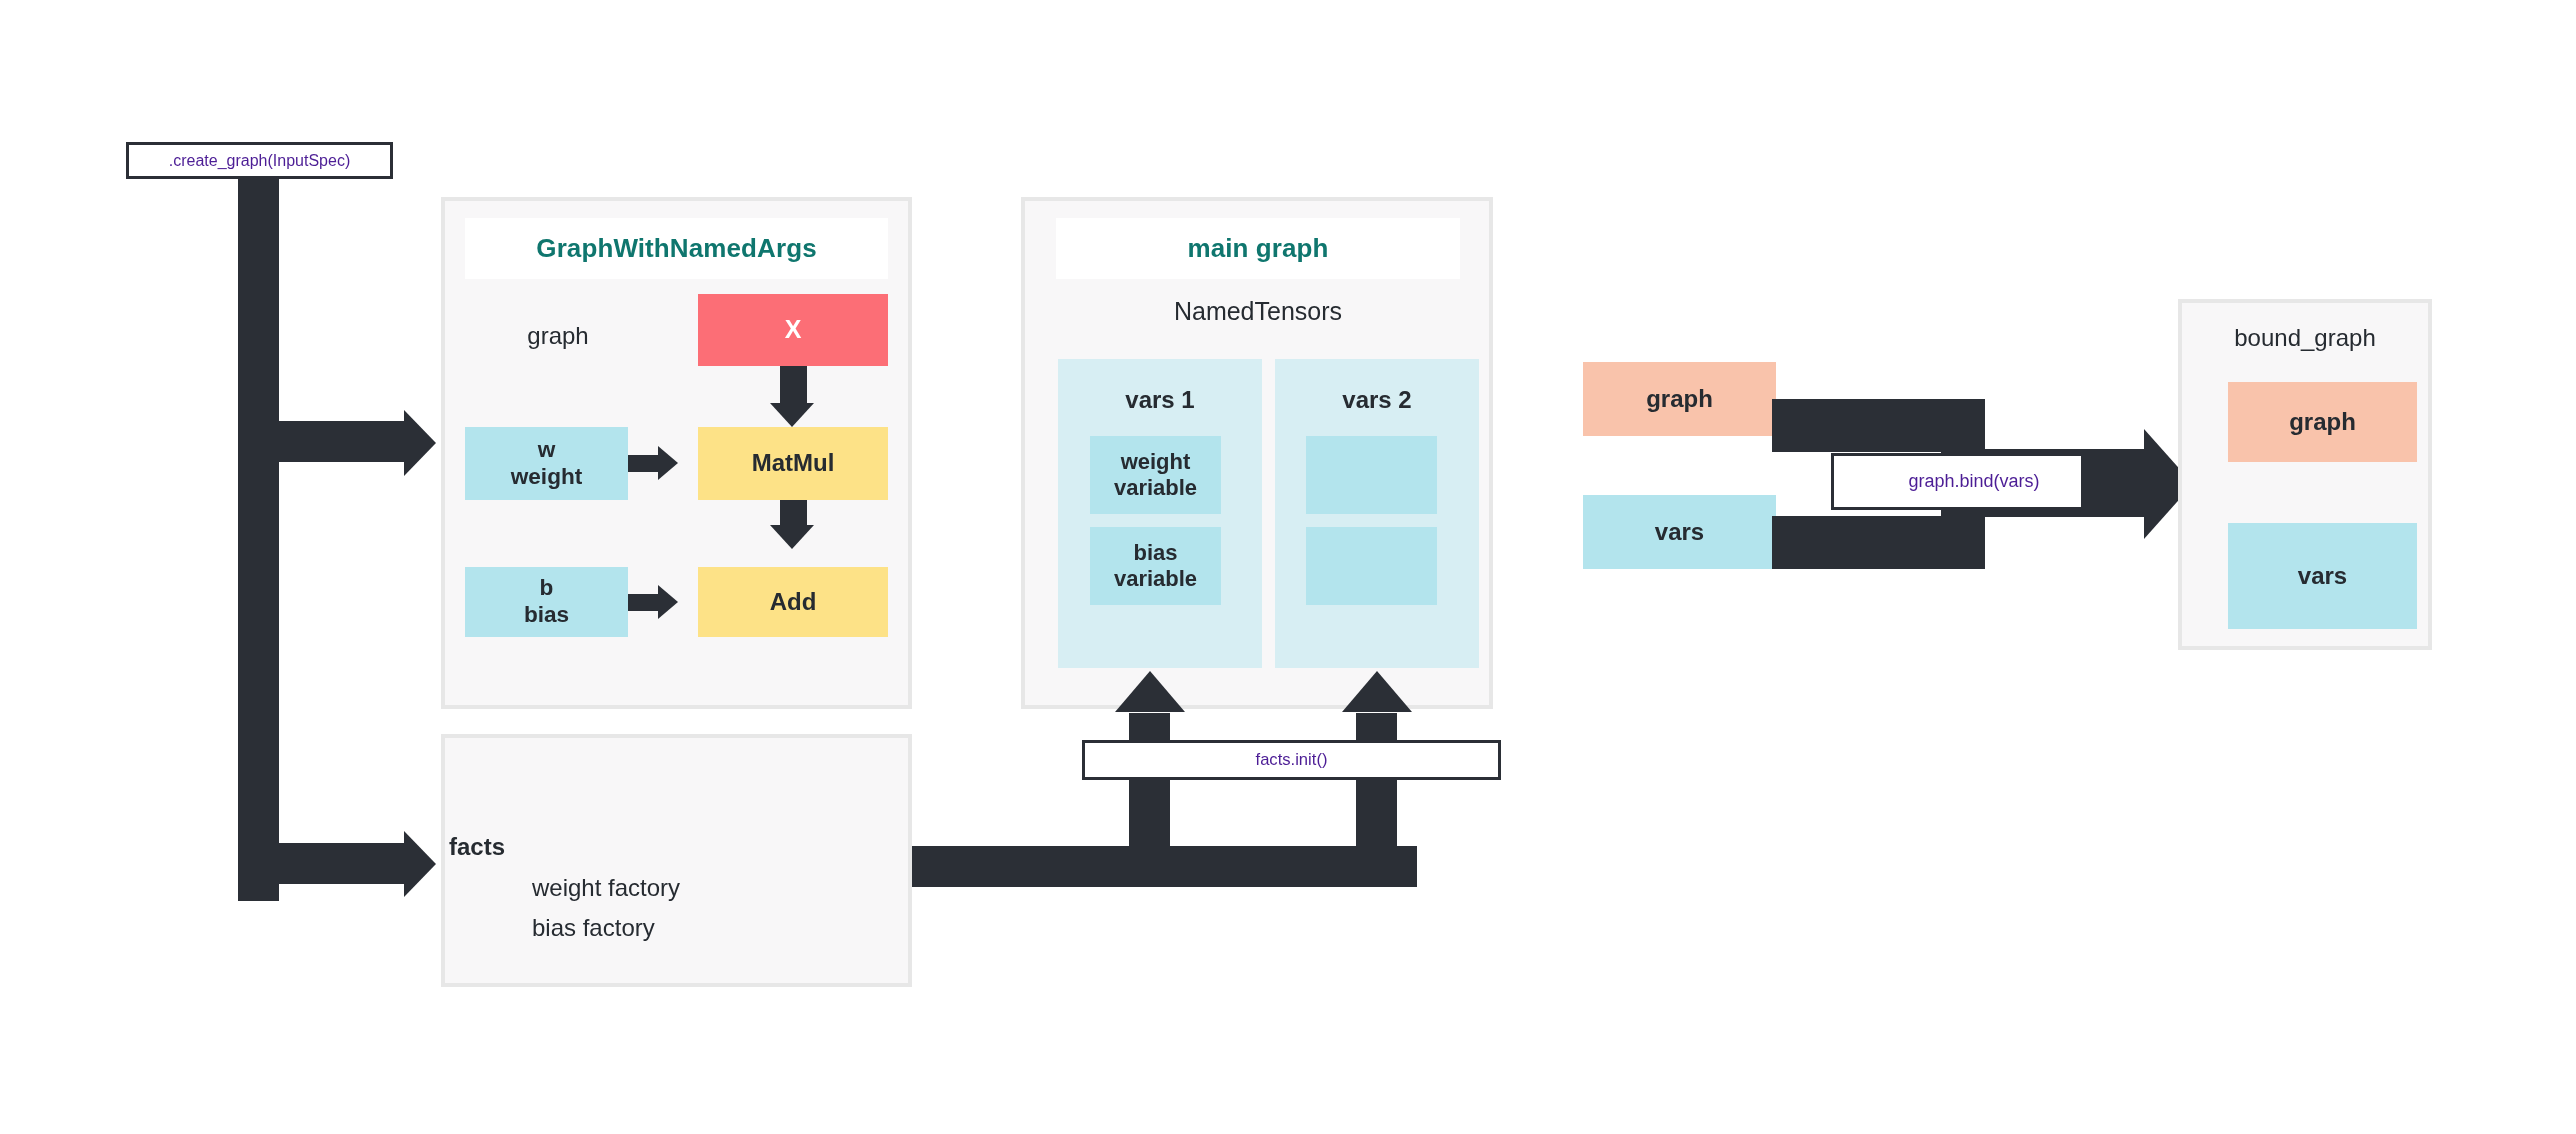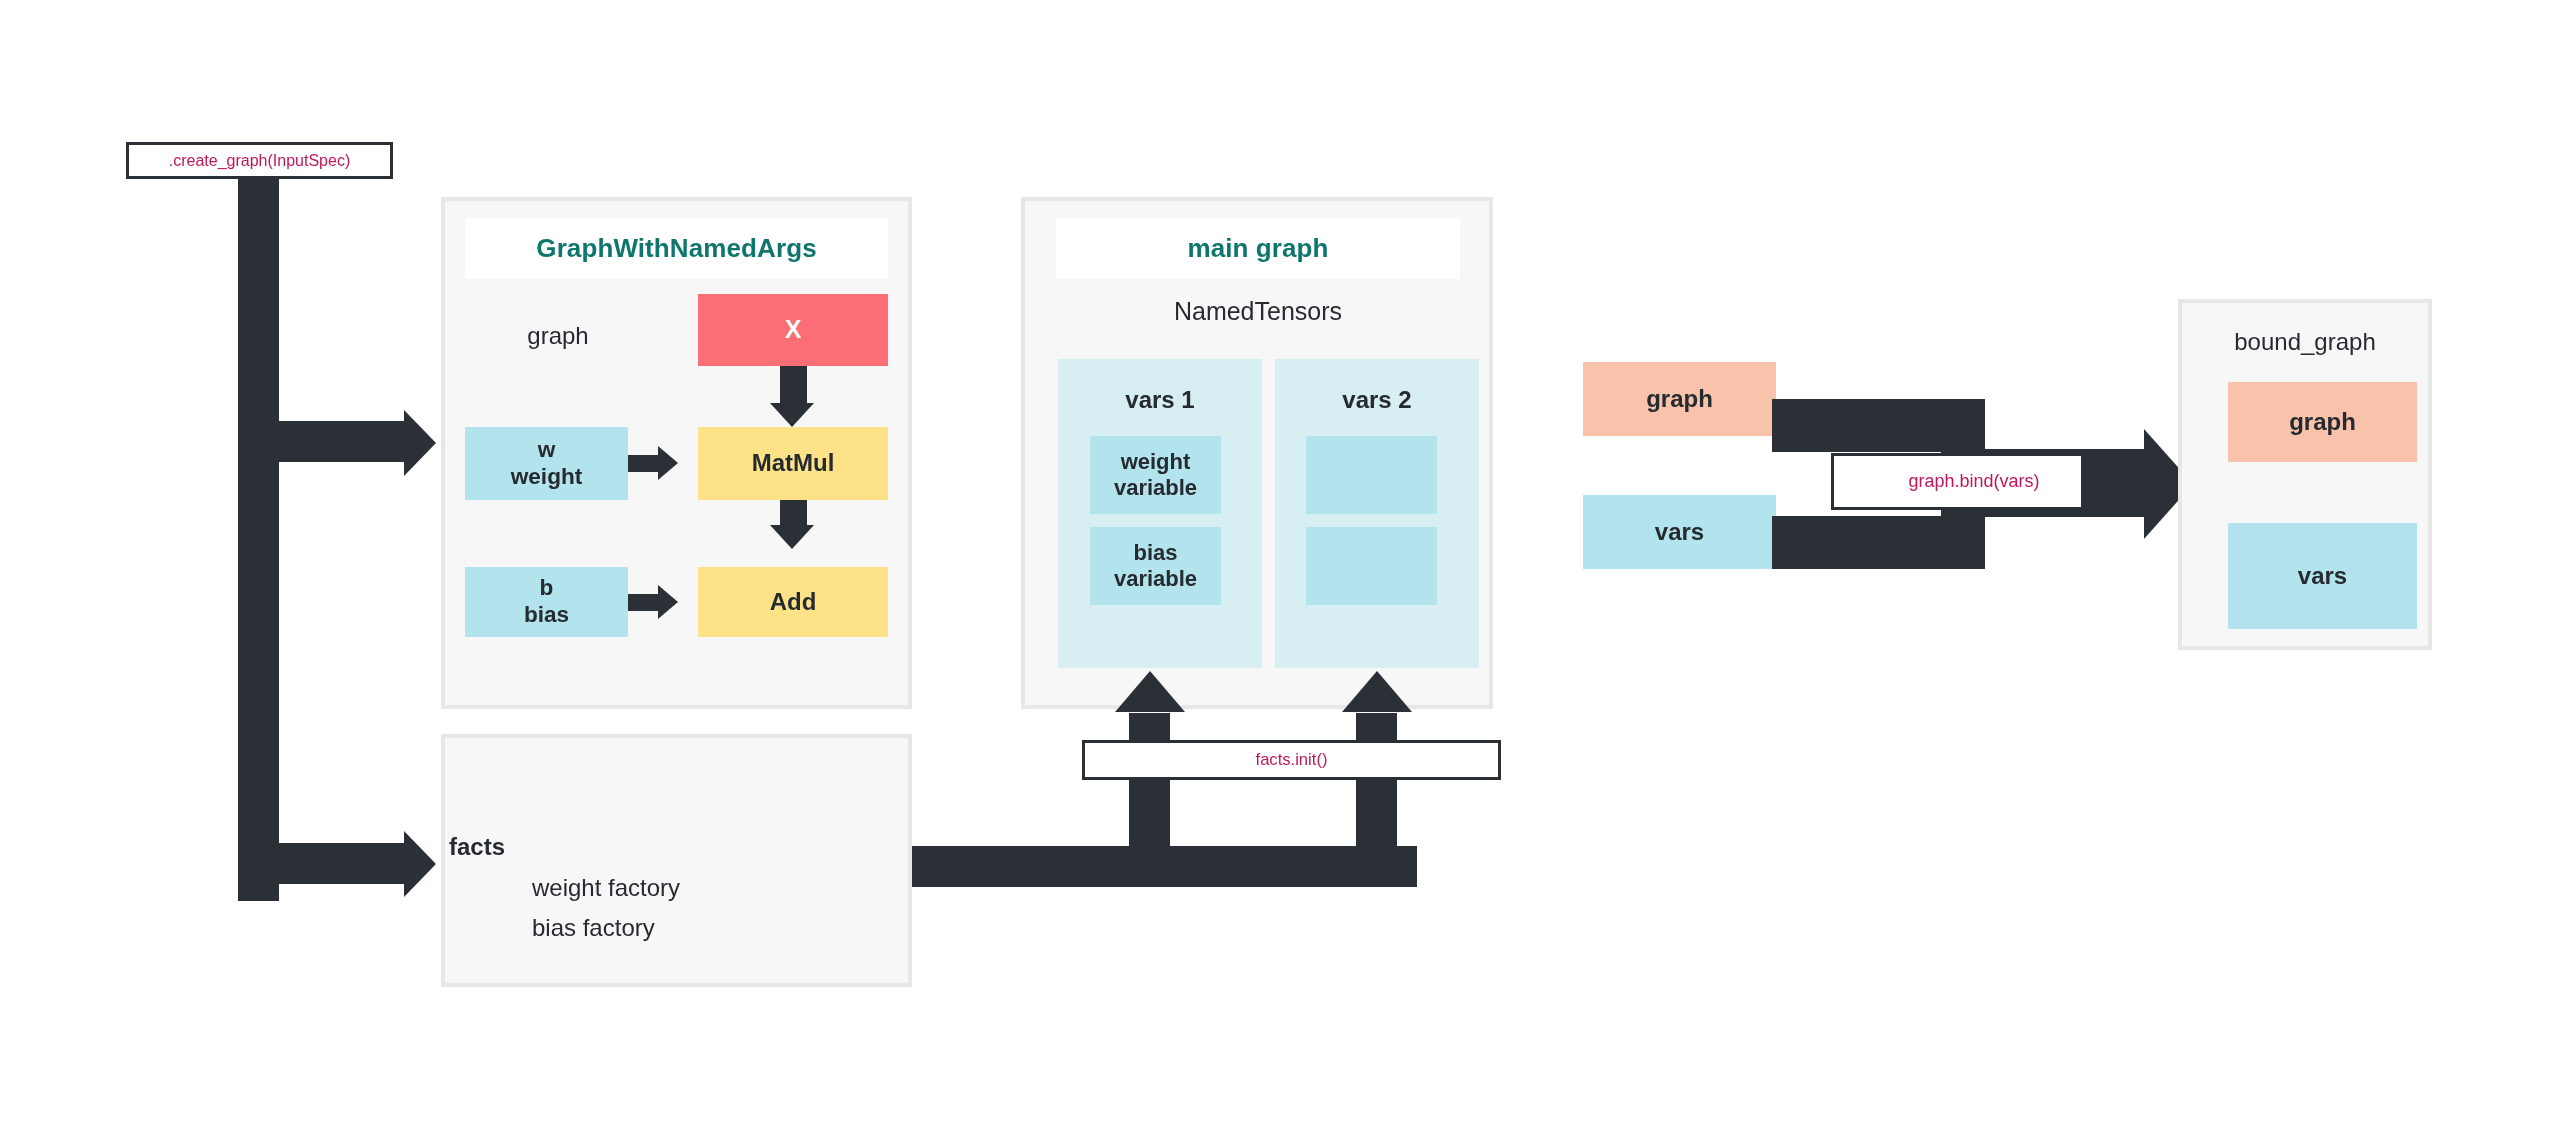--- a/index.html
+++ b/index.html
@@ -72,21 +72,21 @@
   
   .bar{position:absolute;background:#2b2f36;}
   .callout{
     position:absolute;
     background:#ffffff;
     border:3.3px solid #2b2f36;
     box-sizing:border-box;
     display:flex;
     align-items:center;
     justify-content:center;
-    color:#be185d;
+    color:#4c1d95;
     z-index:7;
   }
   .tri{position:absolute;width:0;height:0;}
   .tri-right{
     border-top:  var(--h) solid transparent;
     border-bottom:var(--h) solid transparent;
     border-left: var(--w) solid #2b2f36;
   }
   .tri-up{
     border-left: var(--w) solid transparent;
@@ -233,21 +233,21 @@
 
   <div class="bar abs" style="left:1941px;top:449px;width:203px;height:68px;"></div>
   <div class="tri tri-right abs" style="--h:55px;--w:49px;left:2144px;top:429px;"></div>
 
   <div class="callout" style="left:1831px;top:453px;width:253px;height:57px;font-size:18px;padding-left:33px;">
     <span>graph.bind(vars)</span>
   </div>
 
   <div class="panel abs" style="left:2178px;top:299px;width:254px;height:351px;"></div>
 
-  <div class="plain-title" style="left:2186px;top:319px;width:238px;height:37px;font-size:24px;align-items:flex-end;">
+  <div class="plain-title" style="left:2186px;top:319px;width:238px;height:37px;font-size:24px;">
     <span>bound_graph</span>
   </div>
 
   <div class="node peach" style="left:2228px;top:382px;width:189px;height:80px;font-size:24px;">
     <span>graph</span>
   </div>
   <div class="node cyan" style="left:2228px;top:523px;width:189px;height:106px;font-size:24px;">
     <span>vars</span>
   </div>
 

